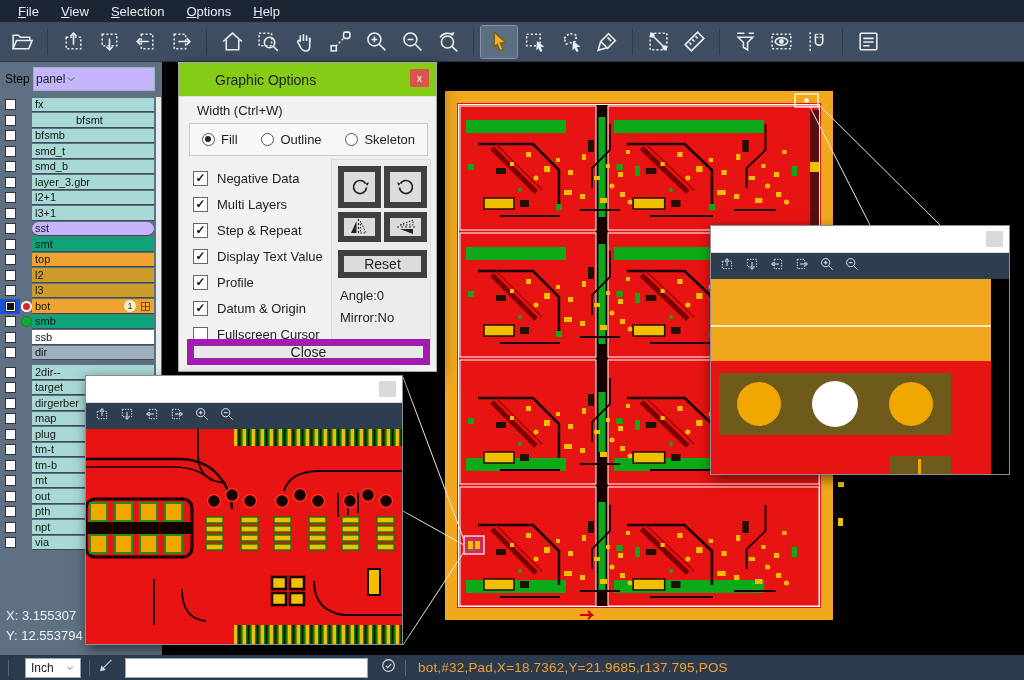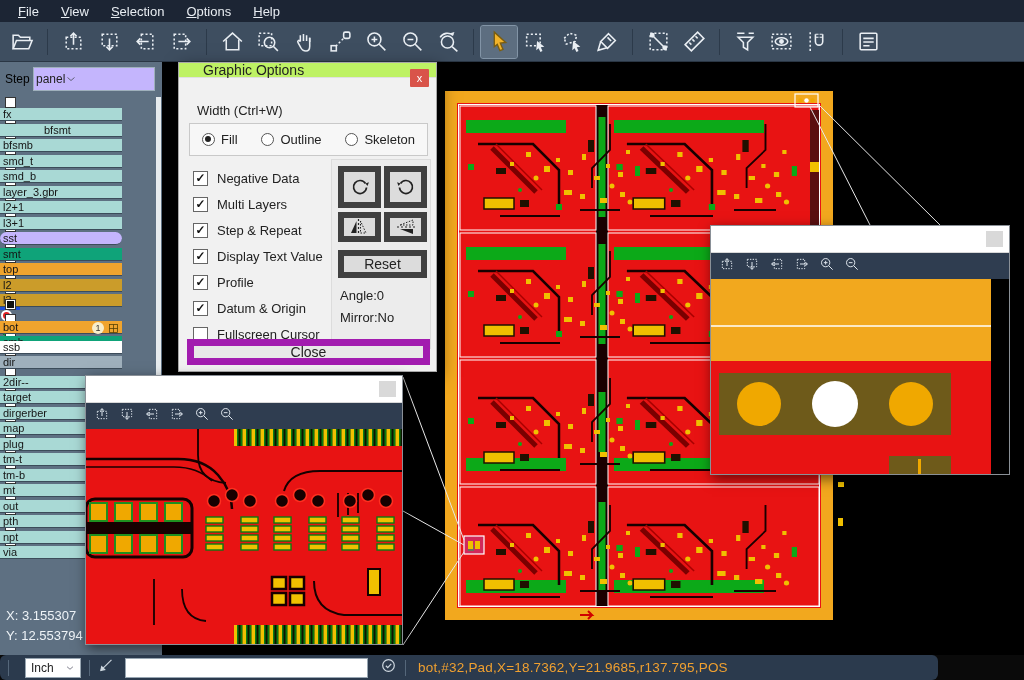--- a/index.html
+++ b/index.html
@@ -19,21 +19,21 @@
   .tbtn svg { width:25px; height:25px; }
   .tbtn.active { background:#5d6e80; outline:1px solid #8294a6; }
 
   
   #sidebar { position:absolute; left:0; top:62px; width:162px; height:593px; background:#5e7082; z-index:2; }
   #steprow { position:absolute; left:0; top:4px; width:160px; height:26px; display:flex; align-items:center; }
   #steplabel { color:#000000; font-size:12px; padding-left:5px; width:33px; }
   #stepcombo { width:122px; height:24px; background:#c4b5fd; border:1px solid #9fb0bc; display:flex; align-items:center; justify-content:flex-start; padding:0 2px; font-size:12px; color:#222; }
   #stepcombo svg { width:12px; height:12px; color:#556; }
   #layer-list { position:absolute; left:0; top:35px; width:162px; }
-  .lrow { display:flex; height:15.5px;flex-direction:column; }
+  .lrow { display:flex; align-items:center; height:15.5px; }
   .lrow .cbwrap { width:20px; height:15px; display:flex; align-items:center; justify-content:center; }
   .lrow .cbwrap.sel { background:#1e4fd8; }
   .lrow .cb { width:11px; height:11px; background:#fff; border:1.5px solid #333; }
   .lrow .cb.filled { background:#fff; position:relative; }
   .lrow .cb.filled:after { content:""; position:absolute; left:1px; top:1px; right:1px; bottom:1px; background:#111; }
   .lrow .ind { width:12px; height:15px; display:flex; align-items:center; justify-content:center; }
   .lrow .dot { width:11px; height:11px; border-radius:50%; }
   .lrow .cell { width:122px; height:14.5px; display:flex; align-items:center; font-size:11px; color:#151515; padding-left:3px; border-bottom:1px solid #3c4c5a; position:relative; }
   .lrow .badge { position:absolute; right:18px; top:1px; width:12px; height:12px; border-radius:50%; background:#f8eecb; color:#333; font-size:9px; display:flex; align-items:center; justify-content:center; }
   .lrow .gridico { position:absolute; right:3px; top:2px; width:11px; height:11px; }
@@ -41,21 +41,21 @@
   #vscroll { position:absolute; left:156px; top:35px; width:5px; height:500px; background:#8fa0ac; }
   #vscroll .thumb { position:absolute; left:0; top:0; width:5px; height:330px; background:#e7ecef; }
   #coords { position:absolute; left:6px; top:544px; color:#eef3f7; font-size:13px; line-height:20px; }
 
   
   #canvas { position:absolute; left:162px; top:62px; width:862px; height:593px; background:#000; z-index:1; }
   #canvas svg { position:absolute; left:0; top:0; }
 
   
   #dialog { position:absolute; left:178px; top:62px; width:259px; height:310px; background:#f1f1f1; border:1px solid #a8a8a8; box-shadow:3px 5px 16px rgba(0,0,0,.5); z-index:5; font-size:13px; color:#222; }
-  #dlg-title { height:15px; background:#bef264; display:flex; align-items:center; padding-left:24px; font-size:14px; border-bottom:1px solid #e0e0e0; }
+  #dlg-title { height:34px; background:#84cc16; display:flex; align-items:center; padding-left:36px; font-size:14px; border-bottom:1px solid #e0e0e0; }
   #dlg-close { position:absolute; right:7px; top:6px; width:19px; height:18px; background:#d9544a; color:#fff; font-size:11px; display:flex; align-items:center; justify-content:center; border-radius:1px; }
   #dlg-width { position:absolute; left:18px; top:40px; }
   #radio-box { position:absolute; left:10px; top:60px; width:239px; height:33px; background:#f7f7f7; border:1px solid #c9c9c9; display:flex; align-items:center; justify-content:space-between; padding:0 12px; }
   .radio-opt { display:flex; align-items:center; gap:6px; }
   .radio { width:13px; height:13px; border:1.5px solid #555; border-radius:50%; background:#fff; position:relative; }
   .radio.sel:after { content:""; position:absolute; left:2.2px; top:2.2px; width:6px; height:6px; border-radius:50%; background:#222; }
   #dlg-checks { position:absolute; left:14px; top:102px; }
   .chkrow { display:flex; align-items:center; gap:9px; height:26px; }
   .cbx { width:15px; height:15px; background:#fff; border:1.5px solid #666; font-size:12px; font-weight:bold; color:#111; display:flex; align-items:center; justify-content:center; line-height:1; }
   #dlg-right { position:absolute; left:152px; top:96px; width:100px; height:190px; background:#ececec; border:1px solid #dcdcdc; }
@@ -76,21 +76,21 @@
   .mag-btn { position:absolute; right:6px; top:5px; width:17px; height:16px; background:#d9d9d9; }
   .mag-toolbar { height:26px; background:#2f3d50; display:flex; align-items:center; gap:9px; padding-left:8px; color:#dfe7ee; }
   .mag-toolbar svg { width:16px; height:16px; }
   .mag-content { position:relative; overflow:hidden; }
   #magwin1 { left:85px; top:375px; width:318px; height:270px; }
   #magwin1 .mag-content { height:215px; }
   #magwin2 { left:710px; top:225px; width:300px; height:250px; }
   #magwin2 .mag-content { height:195px; }
 
   
-  #statusbar { position:absolute; left:0; top:655px; width:938px; height:25px; background:#2b3a4d; display:flex; align-items:center; z-index:7; color:#cfd8e0;border-radius:6px; }
+  #statusbar { position:absolute; left:0; top:655px; width:1024px; height:25px; background:#2b3a4d; display:flex; align-items:center; z-index:7; color:#cfd8e0; }
   .ssep { width:1px; height:16px; background:#55677a; margin:0 8px; }
   #unitcombo { width:56px; height:20px; background:#fff; border:1px solid #98a6b2; color:#222; font-size:12px; display:flex; align-items:center; justify-content:space-between; padding:0 5px; margin-left:8px; }
   #unitcombo svg { width:10px; height:10px; color:#556; }
   #corner-ico svg { width:17px; height:17px; }
   #cmdinput { width:243px; height:20px; border:1px solid #98a6b2; background:#fff; font-size:12px; padding:0 4px; margin-left:10px; }
   #chk-ico { margin-left:12px; }
   #chk-ico svg { width:17px; height:17px; }
   #statusmsg { color:#f0a030; font-size:13.5px; letter-spacing:.2px; margin-left:4px; white-space:nowrap; }
 </style>
 </head>

